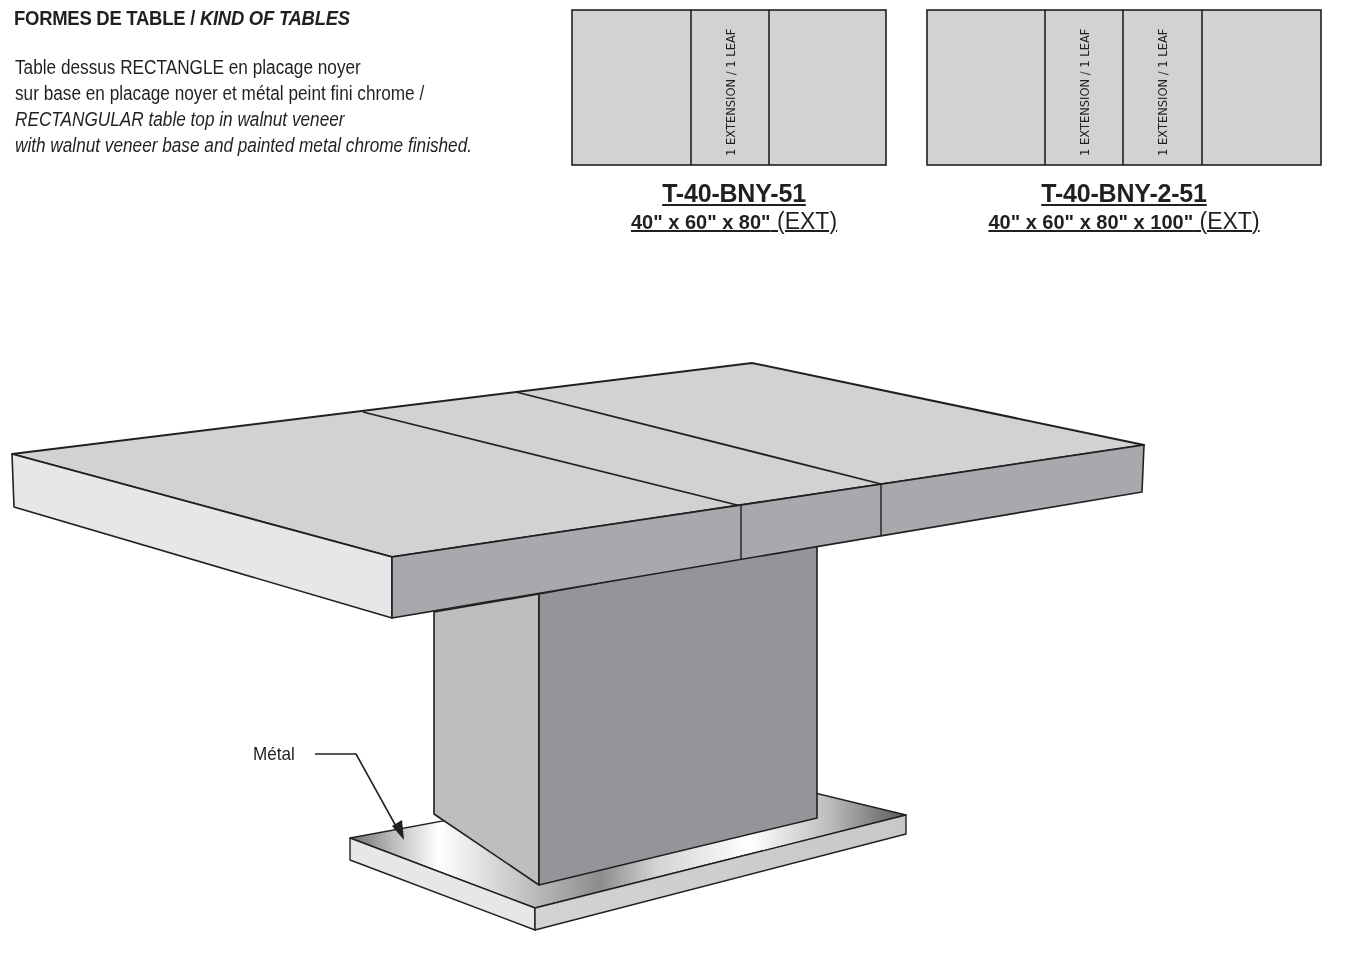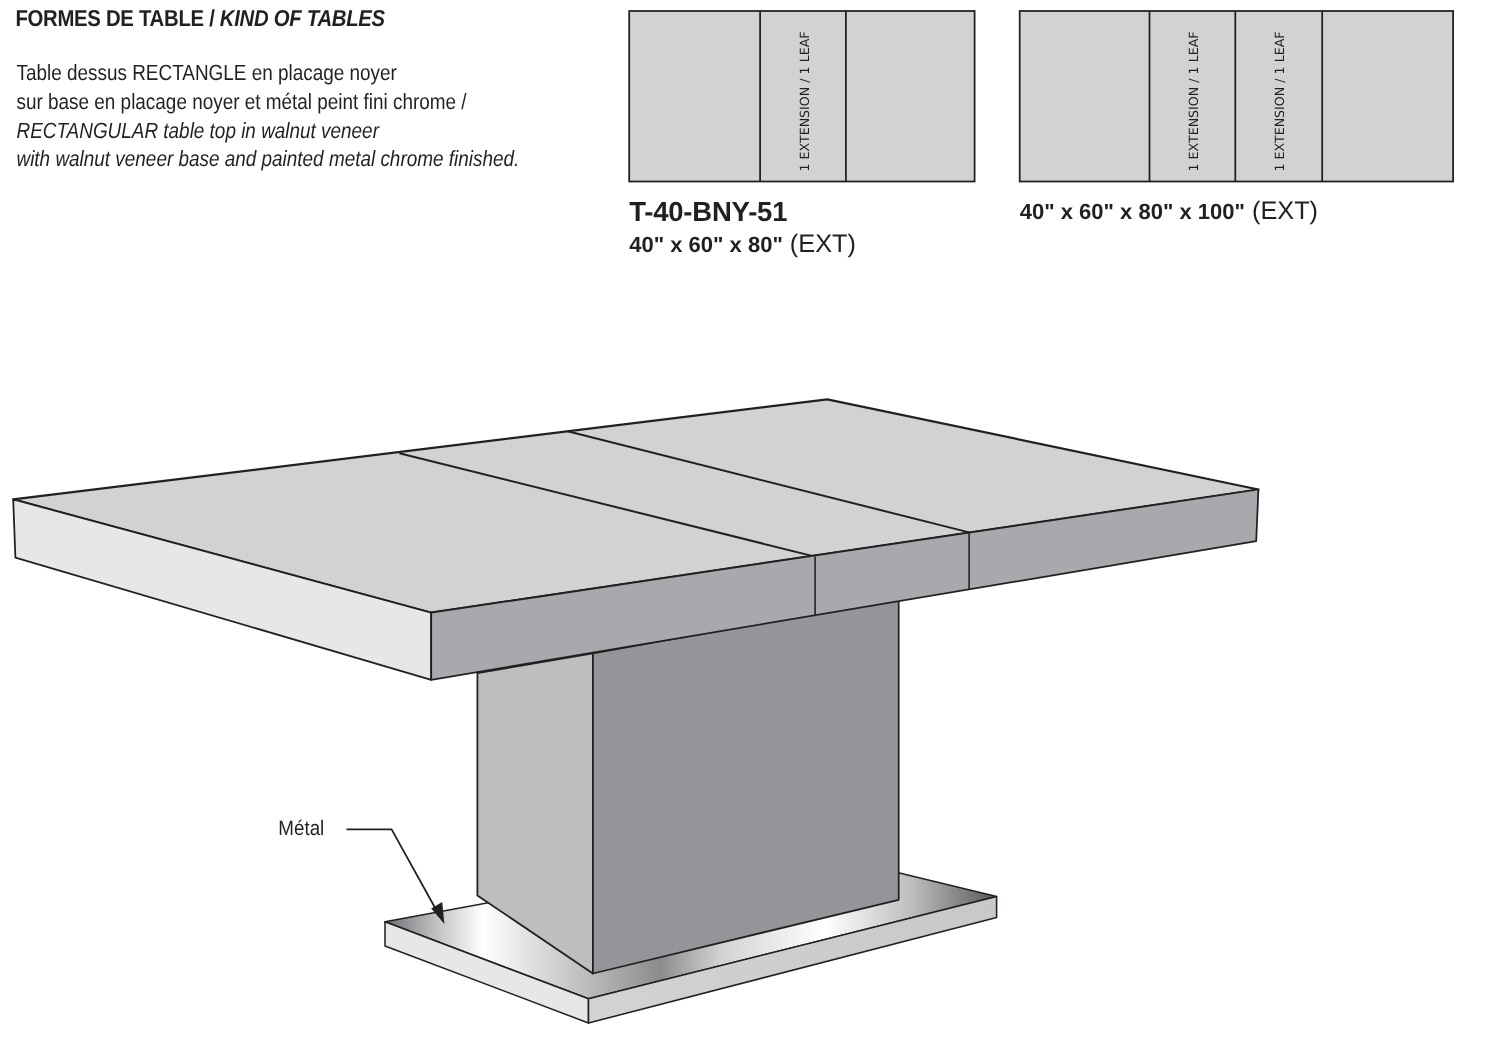--- a/index.html
+++ b/index.html
@@ -4,21 +4,21 @@
   <style>
     html, body { margin: 0; padding: 0; background: #ffffff; }
     body { width: 1370px; height: 960px; position: relative; overflow: hidden;
            font-family: "Liberation Sans", "DejaVu Sans", sans-serif; color: #231f20; }
     .title { position: absolute; left: 14px; top: 6px; font-size: 21px; font-weight: bold;
              letter-spacing: -0.3px; transform: scaleX(0.88); transform-origin: left top; white-space: nowrap; }
     .title .it { font-style: italic; }
     .desc { position: absolute; left: 15px; top: 54px; font-size: 20px; line-height: 26px;
             transform: scaleX(0.86); transform-origin: left top; white-space: nowrap; }
     .desc .it { font-style: italic; }
-    .model { position: absolute; text-align: left; white-space: nowrap; }
+    .model { position: absolute; text-align: center; white-space: nowrap; text-decoration: underline; }
     .model .code { font-size: 25px; font-weight: bold; letter-spacing: -0.2px; line-height: 30px; }
     .model .dims { font-size: 20px; font-weight: bold; line-height: 26px; }
     .model .ext { font-weight: normal; font-size: 23px; }
     svg { position: absolute; left: 0; top: 0; }
     .leaf-label { font-family: "DejaVu Sans", sans-serif; font-size: 11.5px; fill: #231f20; }
     .callout { position: absolute; left: 253px; top: 743px; font-size: 19px; transform: scaleX(0.9); transform-origin: left top; }
   </style>
 </head>
 <body>
 
@@ -91,16 +91,17 @@
     <polyline points="315,754 356,754 397,828" fill="none" stroke-width="1.6"></polyline>
     <polygon points="392,826 404,840 402,820" fill="#231f20" stroke="none"></polygon>
   </g>
 </svg>
 
 <div class="model" style="left:572px; top:178px; width:324px;">
   <div class="code">T-40-BNY-51</div>
   <div class="dims"><span>40" x 60" x 80"</span><span class="ext"> (EXT)</span></div>
 </div>
 <div class="model" style="left:927px; top:178px; width:394px;">
+  <div class="code">T-40-BNY-2-51</div>
   <div class="dims"><span>40" x 60" x 80" x 100"</span><span class="ext"> (EXT)</span></div>
 </div>
 
 <div class="callout">Métal</div>
 
 </body></html>

